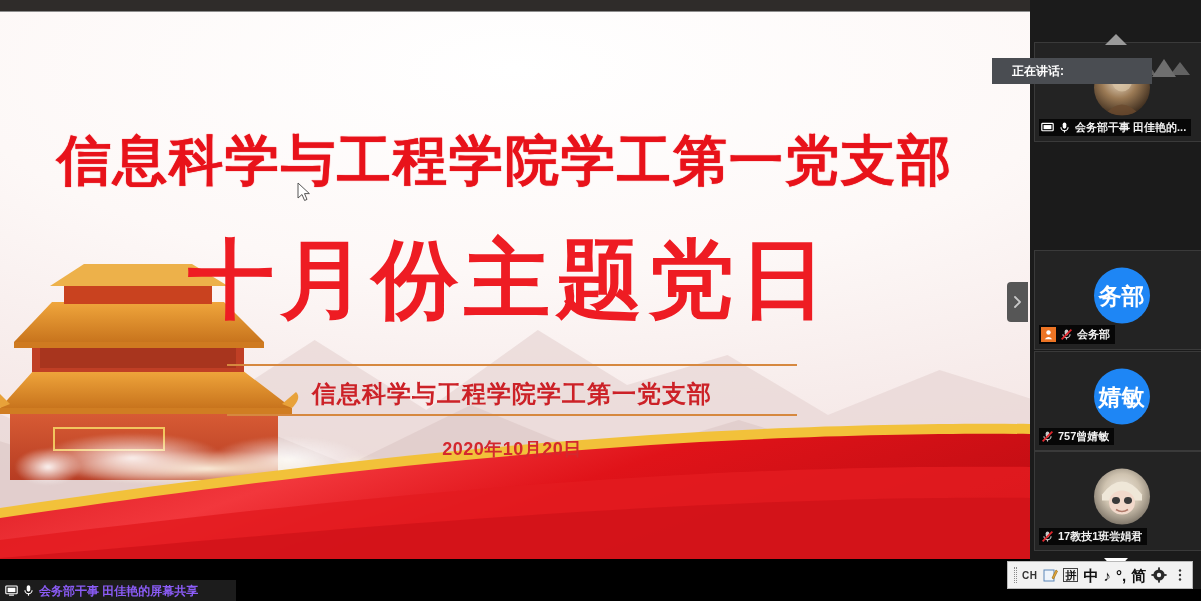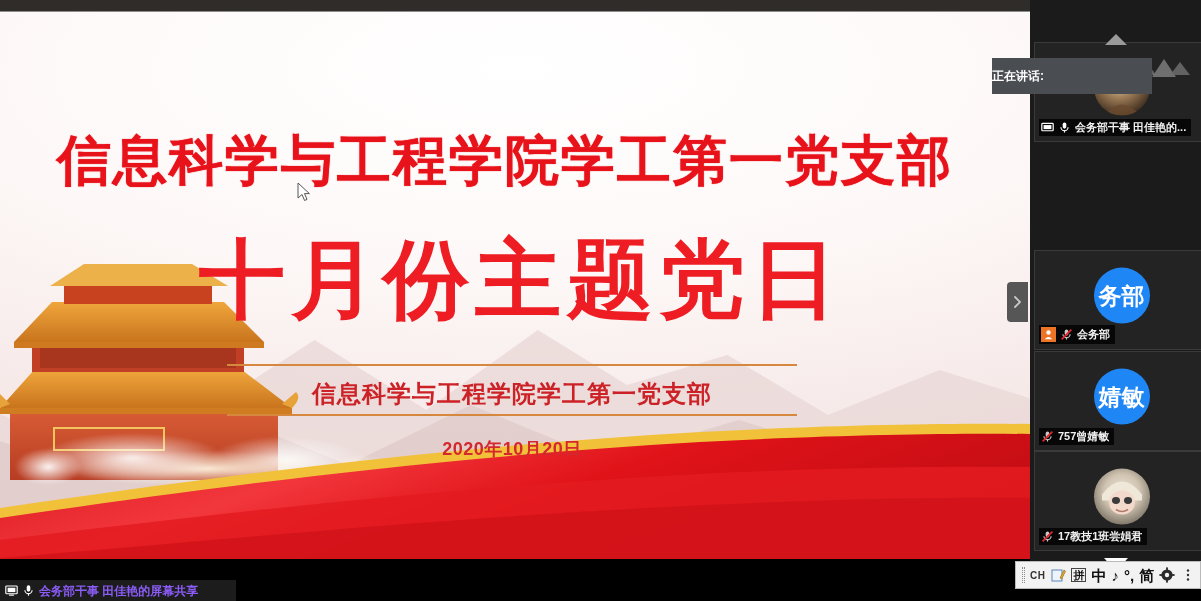--- a/index.html
+++ b/index.html
@@ -63,21 +63,21 @@
     position: absolute; top: 113px; left: 0; width: 1010px;
     text-align: center;
     color: #e8121a;
     font-size: 54px; font-weight: bold;
     letter-spacing: 2px;
     font-family: "DejaVu Sans", "Liberation Sans", sans-serif;
     text-shadow: 0 0 1px #e8121a;
     white-space: nowrap;
   }
   .title-sub-big {
-    position: absolute; top: 210px; left: 16px; width: 1010px;
+    position: absolute; top: 210px; left: 5px; width: 1010px;
     text-align: center;
     color: #ee1c23;
     font-size: 86px; font-weight: bold;
     letter-spacing: 6px;
     font-family: "DejaVu Sans", "Liberation Sans", sans-serif;
     white-space: nowrap;
   }
   .rule-box {
     position: absolute; left: 227px; top: 352px; width: 570px; height: 52px;
     border-top: 2px solid #d6883f;
@@ -203,43 +203,43 @@
     width: 15px; height: 15px; background: #ec7424; flex: 0 0 auto;
     display: flex; align-items: center; justify-content: center;
   }
   .badge-host svg { width: 11px; height: 11px; display: block; }
   .ic { width: 13px; height: 13px; flex: 0 0 auto; }
   .ic svg { width: 100%; height: 100%; display: block; }
 
   
   .tooltip {
     position: absolute; left: -38px; top: 58px;
-    width: 160px; height: 36px;
+    width: 160px; height: 26px;
     background: #4a4d52;
     color: #ffffff; font-size: 12px; font-weight: bold;
     display: flex; align-items: center;
-    padding-left: 0;
+    padding-left: 20px;
     z-index: 40;
     white-space: nowrap;
   }
 
   
   .collapse-tab {
     position: absolute; left: -23px; top: 282px;
     width: 21px; height: 40px;
     background: #565656;
     border-radius: 4px 0 0 4px;
     display: flex; align-items: center; justify-content: center;
     z-index: 40;
   }
   .collapse-tab svg { width: 11px; height: 14px; display: block; }
 
   
   .ime-bar {
-    position: absolute; right: 0; bottom: 12px; width: 186px; height: 28px;
+    position: absolute; right: 8px; bottom: 12px; width: 186px; height: 28px;
     background: #f2f2f2;
     border: 1px solid #b9b9b9;
     display: flex; align-items: center; gap: 5px;
     padding: 0 4px 0 6px;
     z-index: 50;
   }
   .ime-grip { width: 3px; height: 16px; border-left: 1px dotted #8a8a8a; border-right: 1px dotted #8a8a8a; flex: 0 0 auto; }
   .ime-ch { font-size: 10px; color: #333; font-weight: bold; letter-spacing: .5px; }
   .ime-glyph { font-size: 15px; color: #111; font-weight: bold; line-height: 1; }
   .ime-pin {

